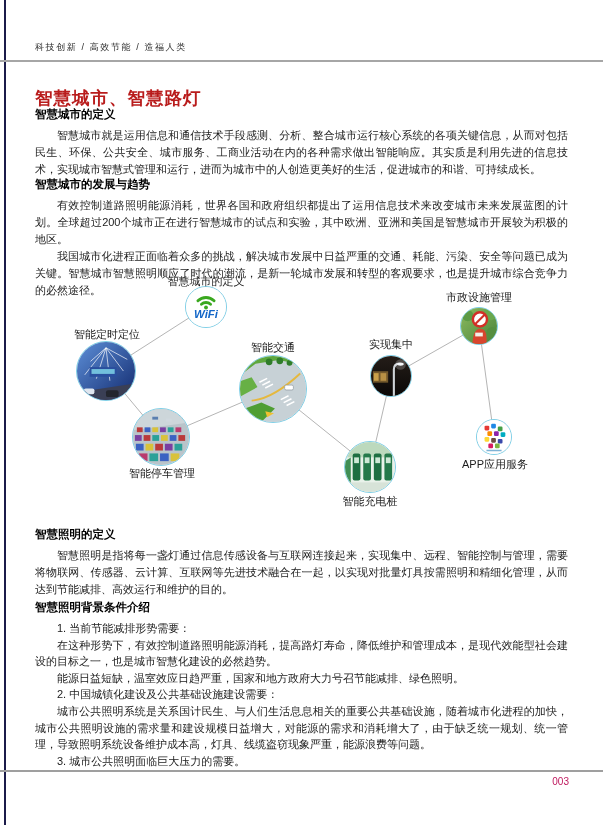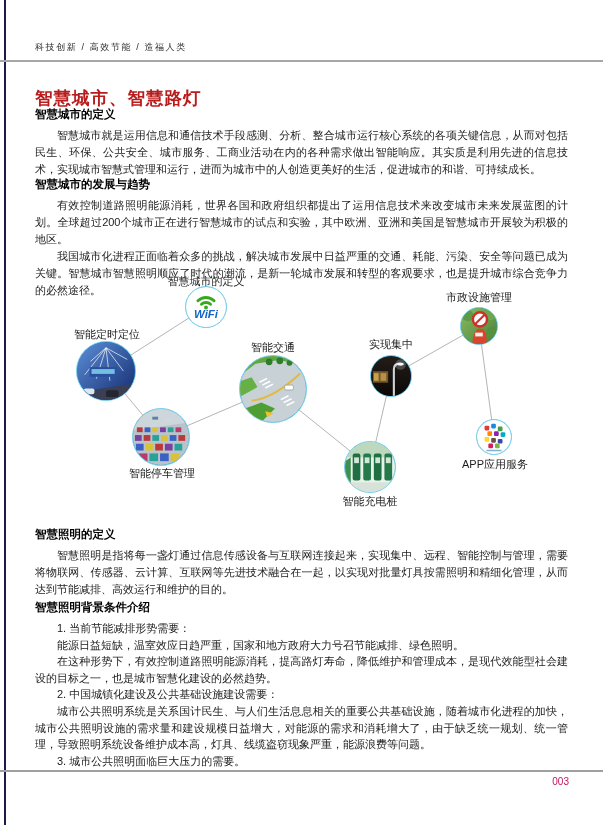--- a/index.html
+++ b/index.html
@@ -20,21 +20,21 @@
 
   .block{position:absolute;left:35px;width:533px;}
   #s1{top:107px}#s2{top:177px}#s3{top:527px}#s4{top:600px}
   .block h2{font-size:11.5px;font-weight:bold;color:#000;margin:0 0 5px 0;}
   .para{margin:0;font-size:11px;line-height:17px;text-align:justify;text-indent:2em;color:#1c1c1c;}
   #s4 .para{line-height:16.6px;}
 
   
   #diagram{position:absolute;left:0;top:266px;width:603px;height:264px;}
   .links{position:absolute;left:0;top:0;width:603px;height:264px;}
-  .node{position:absolute;border-radius:50%;overflow:hidden;border:1px solid #7fd0e8;box-sizing:border-box;background:#0ea5e9;}
+  .node{position:absolute;border-radius:50%;overflow:hidden;border:1px solid #7fd0e8;box-sizing:border-box;background:#e5e5e5;}
   .node svg{display:block;width:100%;height:100%;}
   #n-wifi{left:185px;top:20px;width:42px;height:42px;}
   #n-dingwei{left:76px;top:75px;width:60px;height:60px;}
   #n-jiaotong{left:239px;top:89px;width:68px;height:68px;}
   #n-zhaoming{left:370px;top:89px;width:42px;height:42px;}
   #n-shizheng{left:460px;top:41px;width:38px;height:38px;}
   #n-tingche{left:132px;top:142px;width:58px;height:58px;}
   #n-chongdian{left:344px;top:175px;width:52px;height:52px;}
   #n-app{left:476px;top:153px;width:36px;height:36px;}
   .node-label{position:absolute;font-size:11px;color:#1c1c1c;white-space:nowrap;transform:translateX(-50%);}
@@ -259,22 +259,22 @@
   </div>
 
   <div class="block" id="s3">
     <h2>智慧照明的定义</h2>
     <p class="para">智慧照明是指将每一盏灯通过信息传感设备与互联网连接起来，实现集中、远程、智能控制与管理，需要将物联网、传感器、云计算、互联网等先进技术融合在一起，以实现对批量灯具按需照明和精细化管理，从而达到节能减排、高效运行和维护的目的。</p>
   </div>
 
   <div class="block" id="s4">
     <h2>智慧照明背景条件介绍</h2>
     <p class="para">1. 当前节能减排形势需要：</p>
+    <p class="para">在这种形势下，有效控制道路照明能源消耗，提高路灯寿命，降低维护和管理成本，是现代效能型社会建设的目标之一，也是城市智慧化建设的必然趋势。</p>
     <p class="para">能源日益短缺，温室效应日趋严重，国家和地方政府大力号召节能减排、绿色照明。</p>
-    <p class="para">在这种形势下，有效控制道路照明能源消耗，提高路灯寿命，降低维护和管理成本，是现代效能型社会建设的目标之一，也是城市智慧化建设的必然趋势。</p>
     <p class="para">2. 中国城镇化建设及公共基础设施建设需要：</p>
     <p class="para">城市公共照明系统是关系国计民生、与人们生活息息相关的重要公共基础设施，随着城市化进程的加快，城市公共照明设施的需求量和建设规模日益增大，对能源的需求和消耗增大了，由于缺乏统一规划、统一管理，导致照明系统设备维护成本高，灯具、线缆盗窃现象严重，能源浪费等问题。</p>
     <p class="para">3. 城市公共照明面临巨大压力的需要。</p>
   </div>
 
   <div class="footer-rule"></div>
   <div class="page-number">003</div>
 
 </div>
 

